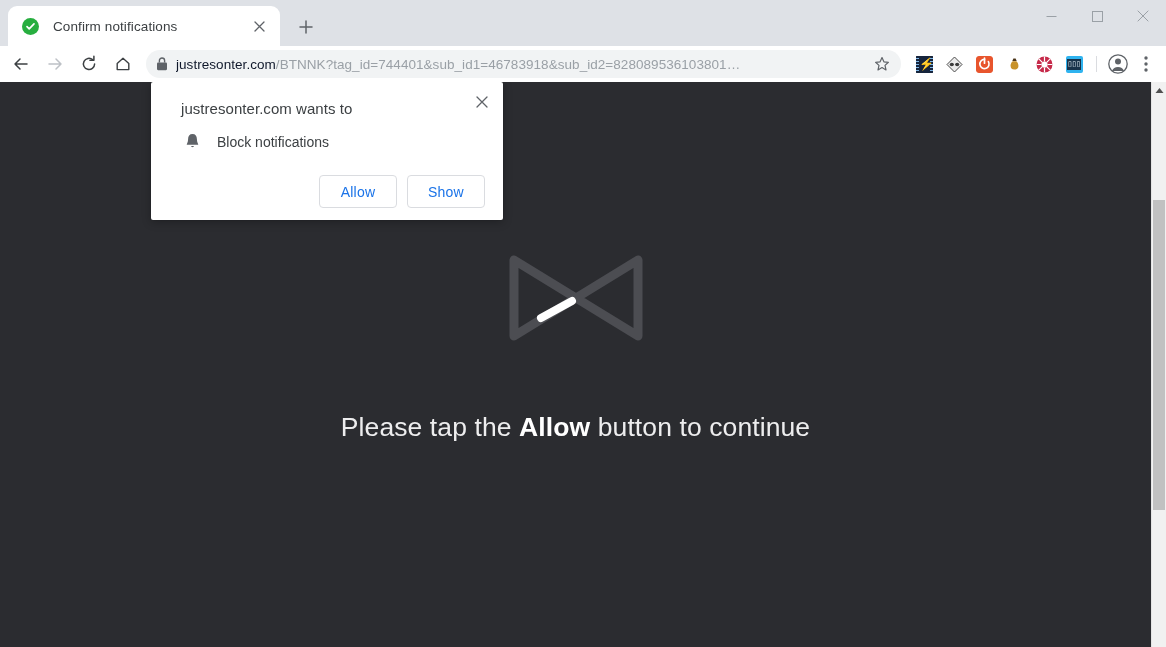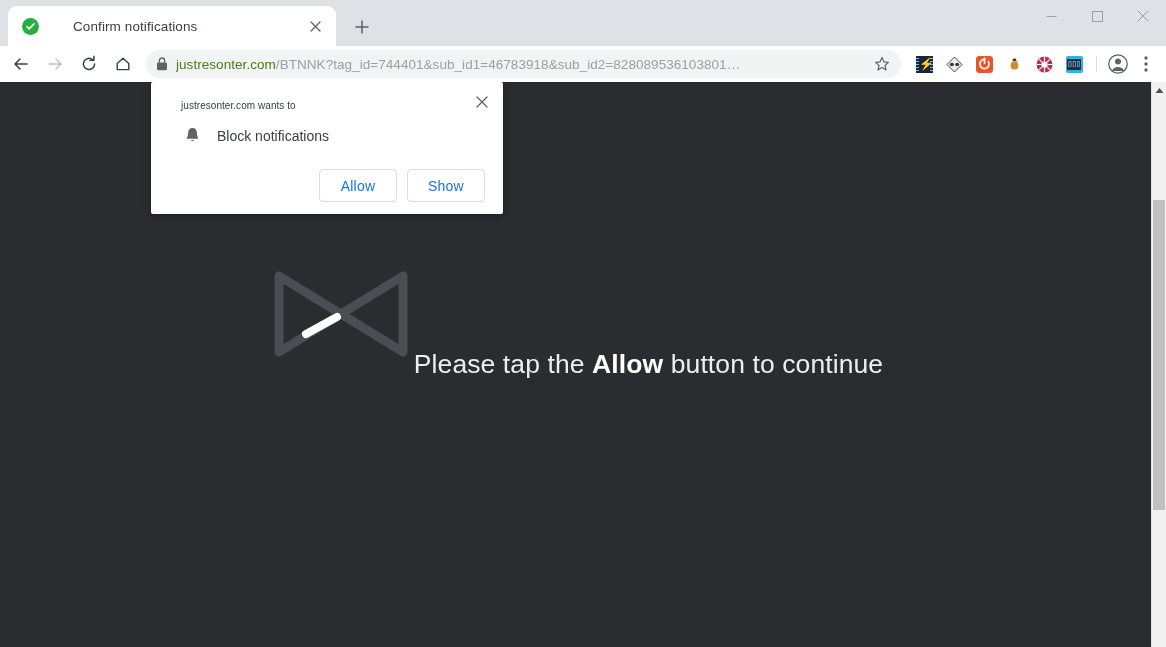--- a/index.html
+++ b/index.html
@@ -27,29 +27,28 @@
     height: 46px;
     background: #dee1e6;
     display: flex;
     align-items: flex-end;
     padding-left: 8px;
     position: relative;
     flex: 0 0 auto;
   }
 
   .tab {
-    width: 328px;
+    width: 272px;
     height: 40px;
     background: #ffffff;
     border-radius: 9px 9px 0 0;
     display: flex;
     align-items: center;
     padding: 0 10px 0 14px;
     position: relative;
-    gap: 20px;
   }
 
   .tab-favicon {
     width: 17px;
     height: 17px;
     border-radius: 50%;
     background: #27ae3f;
     flex: 0 0 auto;
     position: relative;
   }
@@ -131,21 +130,21 @@
 
   .url {
     flex: 1 1 auto;
     font-size: 13.5px;
     color: #9aa0a6;
     white-space: nowrap;
     overflow: hidden;
     min-width: 0;
     letter-spacing: .05px;
   }
-  .url .host { color: #4d7c0f; }
+  .url .host { color: #0f172a; }
 
   .star {
     width: 26px; height: 26px;
     display: flex; align-items: center; justify-content: center;
     flex: 0 0 auto;
     margin-right: 2px;
   }
 
   .ext {
     width: 28px; height: 28px;
@@ -178,21 +177,21 @@
     position: relative;
     background: #2b2c30;
     overflow: hidden;
   }
 
   .page {
     position: absolute;
     inset: 0 15px 0 0;
     background: #2b2c30;
     display: flex;
-    flex-direction: row;
+    flex-direction: column;
     align-items: center;
     justify-content: center;
   }
 
   .loader {
     margin-top: -40px;
     margin-bottom: 58px;
   }
 
   .headline {
@@ -239,21 +238,21 @@
 
   .bubble-close {
     position: absolute;
     top: 8px; right: 9px;
     width: 24px; height: 24px;
     display: flex; align-items: center; justify-content: center;
     border-radius: 50%;
   }
 
   .bubble-title {
-    font-size: 10px;
+    font-size: 15px;
     color: #3c4043;
     padding: 0 0 0 14px;
     letter-spacing: .05px;
   }
 
   .bubble-row {
     display: flex;
     align-items: center;
     margin-top: 16px;
     padding-left: 14px;

